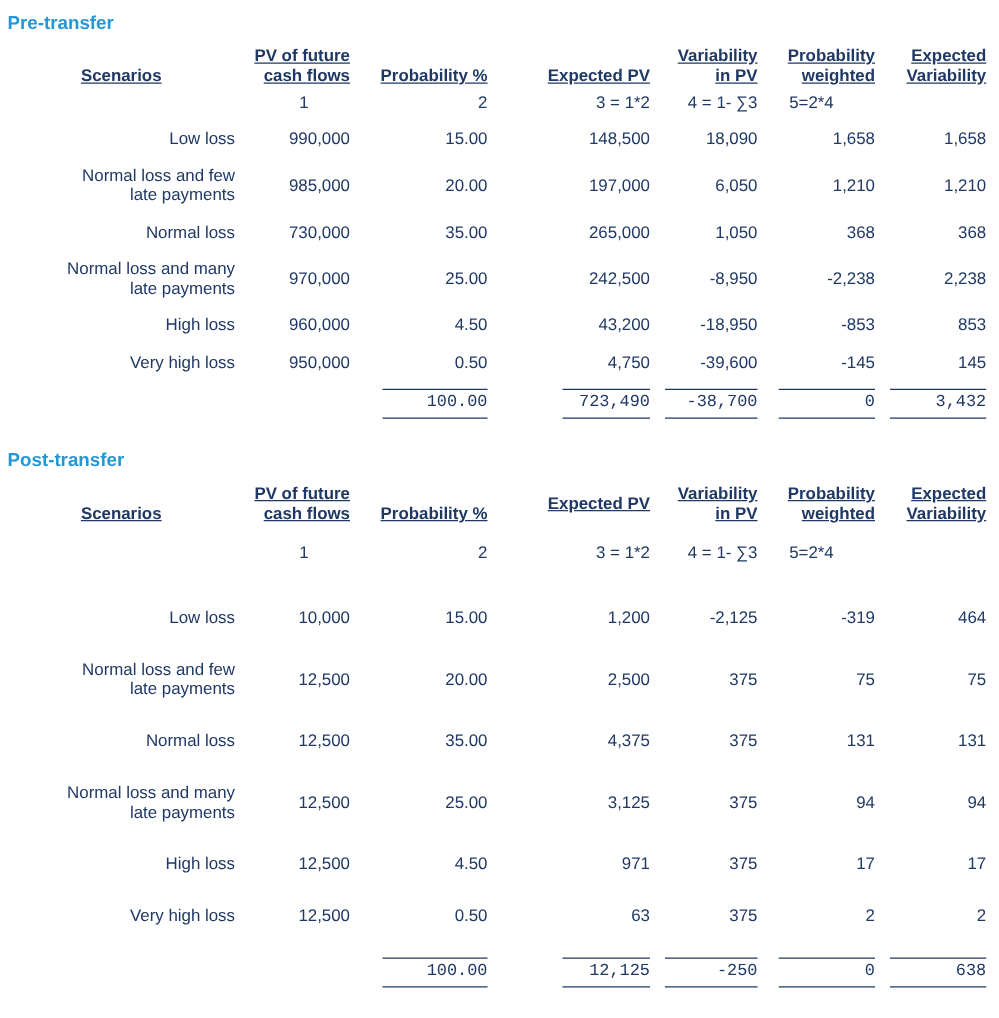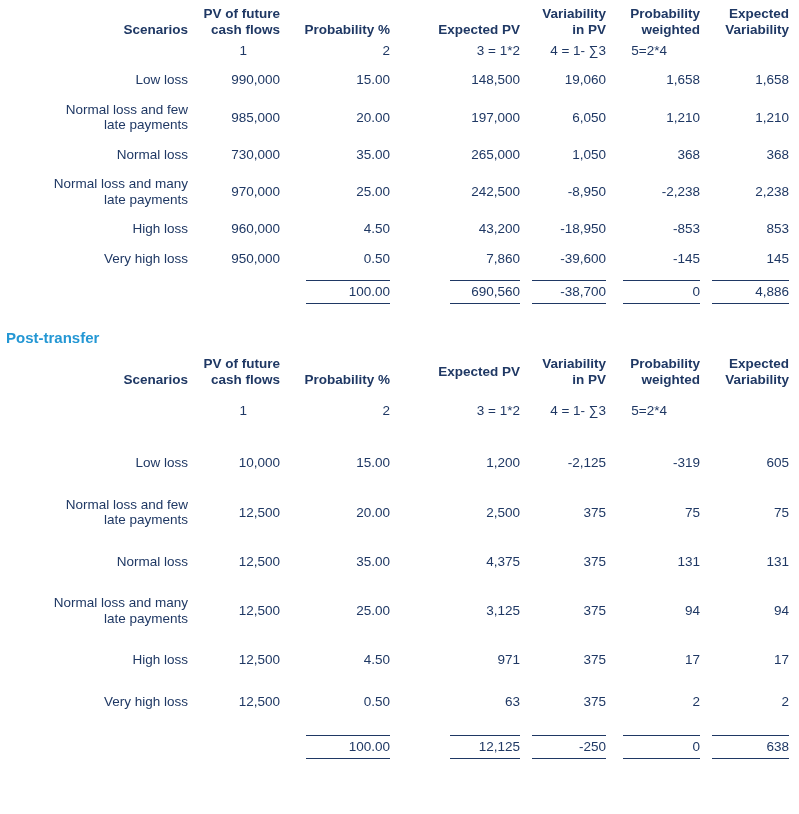--- a/index.html
+++ b/index.html
@@ -27,22 +27,23 @@
     border-collapse:collapse;
     table-layout:fixed;
     width:783px;
   }
   th{
     font-weight:bold;
     text-align:right;
     vertical-align:bottom;
     line-height:1.18;
     padding:0 0 3px 0;
-  }
-  th:first-child{text-align:right;}
+    text-decoration:underline;
+  }
+  th:first-child{text-align:center;}
   th:nth-child(5){padding-left:14px;}
   .post th:nth-child(4){vertical-align:middle;}
   td{
     text-align:right;
     vertical-align:middle;
     line-height:1.15;
     padding:0;
   }
   td:first-child{text-align:right;}
   td:first-child .lbl{display:inline-block;max-width:142px;}
@@ -52,32 +53,34 @@
   .pre tbody.data td{padding:7px 0;}
   .post tbody.data td{padding:13px 0;}
   .totals td{padding-top:10px;}
   .post .totals td{padding-top:12px;}
   .total{
     display:inline-block;
     border-top:1px solid var(--text);
     border-bottom:1px solid var(--text);
     padding:3px 0;
     text-align:right;
+    font-family:Liberation Mono, monospace;
   }
   .tw2{min-width:84px;}
   .tw3{min-width:70px;}
   .tw4{min-width:74px;}
   .tw5{min-width:77px;}
   .tw6{min-width:77px;}
 </style>
 </head>
 <body>
 
 <div id="content">
     <section class="pre">
+      <h2 class="section-title">Pre-transfer</h2>
       <table class="pre">
         <colgroup>
           <col style="width: 182px;">
           <col style="width: 92px;">
           <col style="width: 110px;">
           <col style="width: 130px;">
           <col style="width: 86px;">
           <col style="width: 94px;">
           <col style="width: 89px;">
         </colgroup>
@@ -100,21 +103,21 @@
             <td class="formula-pad">5=2*4</td>
             <td></td>
           </tr>
         </thead>
         <tbody class="data">
           <tr>
             <td><span class="lbl">Low loss</span></td>
             <td>990,000</td>
             <td>15.00</td>
             <td>148,500</td>
-            <td>19,060</td>
+            <td>18,090</td>
             <td>1,658</td>
             <td>1,658</td>
           </tr>
           <tr>
             <td><span class="lbl">Normal loss and few late payments</span></td>
             <td>985,000</td>
             <td>20.00</td>
             <td>197,000</td>
             <td>6,050</td>
             <td>1,210</td>
@@ -144,33 +147,33 @@
             <td>4.50</td>
             <td>43,200</td>
             <td>-18,950</td>
             <td>-853</td>
             <td>853</td>
           </tr>
           <tr>
             <td><span class="lbl">Very high loss</span></td>
             <td>950,000</td>
             <td>0.50</td>
-            <td>7,860</td>
+            <td>4,750</td>
             <td>-39,600</td>
             <td>-145</td>
             <td>145</td>
           </tr>
           <tr class="totals">
             <td></td>
             <td></td>
             <td><span class="total tw2">100.00</span></td>
-            <td><span class="total tw3">690,560</span></td>
+            <td><span class="total tw3">723,490</span></td>
             <td><span class="total tw4">-38,700</span></td>
             <td><span class="total tw5">0</span></td>
-            <td><span class="total tw6">4,886</span></td>
+            <td><span class="total tw6">3,432</span></td>
           </tr>
         </tbody>
       </table>
     </section>
     <section class="post">
       <h2 class="section-title">Post-transfer</h2>
       <table class="post">
         <colgroup>
           <col style="width: 182px;">
           <col style="width: 92px;">
@@ -201,21 +204,21 @@
           </tr>
         </thead>
         <tbody class="data">
           <tr>
             <td><span class="lbl">Low loss</span></td>
             <td>10,000</td>
             <td>15.00</td>
             <td>1,200</td>
             <td>-2,125</td>
             <td>-319</td>
-            <td>605</td>
+            <td>464</td>
           </tr>
           <tr>
             <td><span class="lbl">Normal loss and few late payments</span></td>
             <td>12,500</td>
             <td>20.00</td>
             <td>2,500</td>
             <td>375</td>
             <td>75</td>
             <td>75</td>
           </tr>

